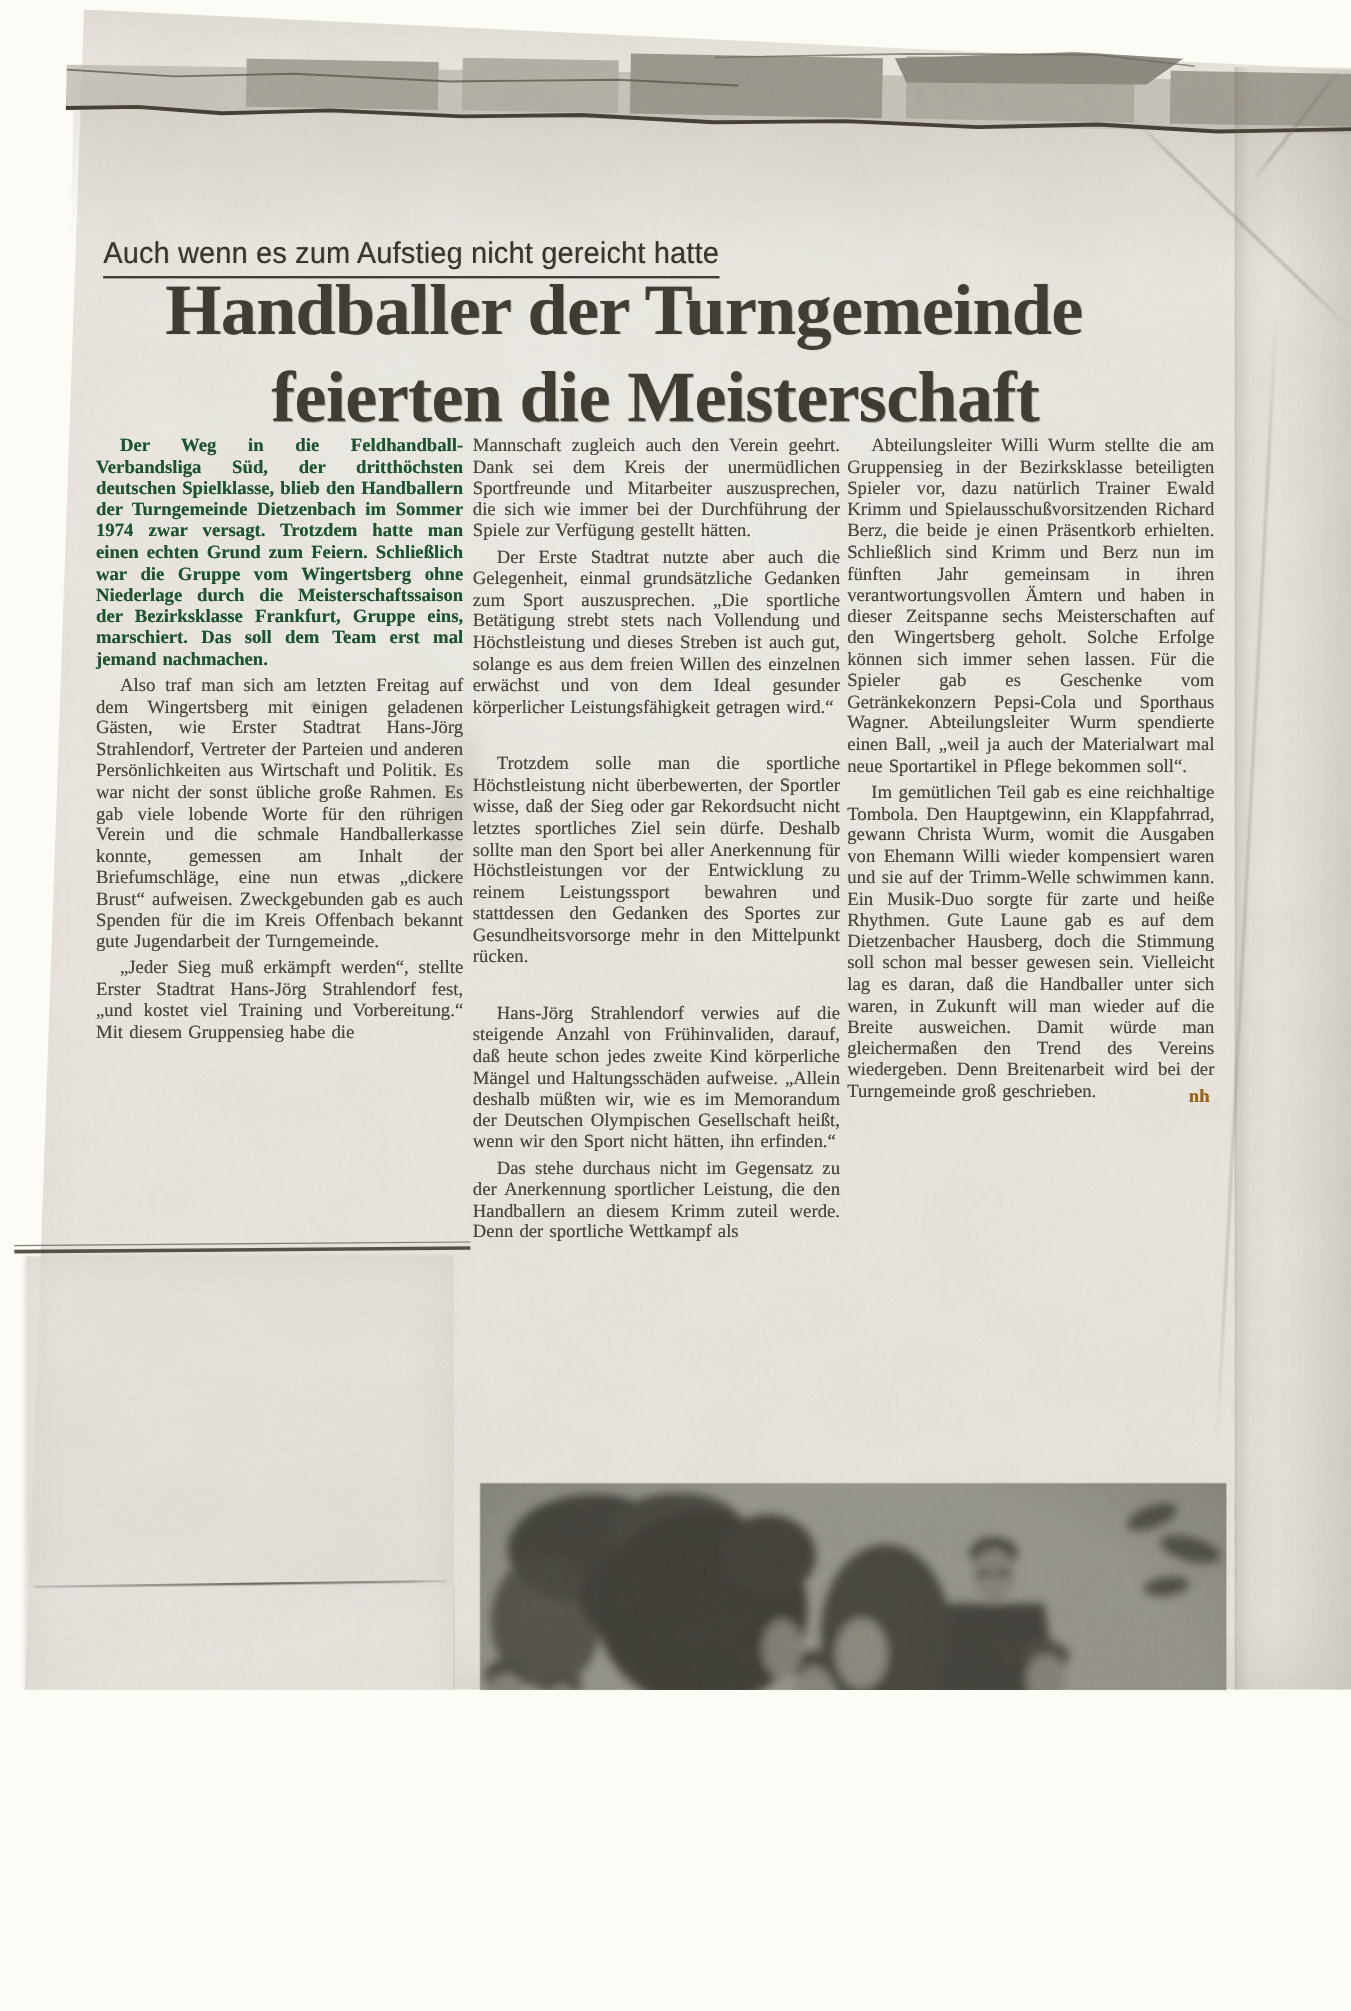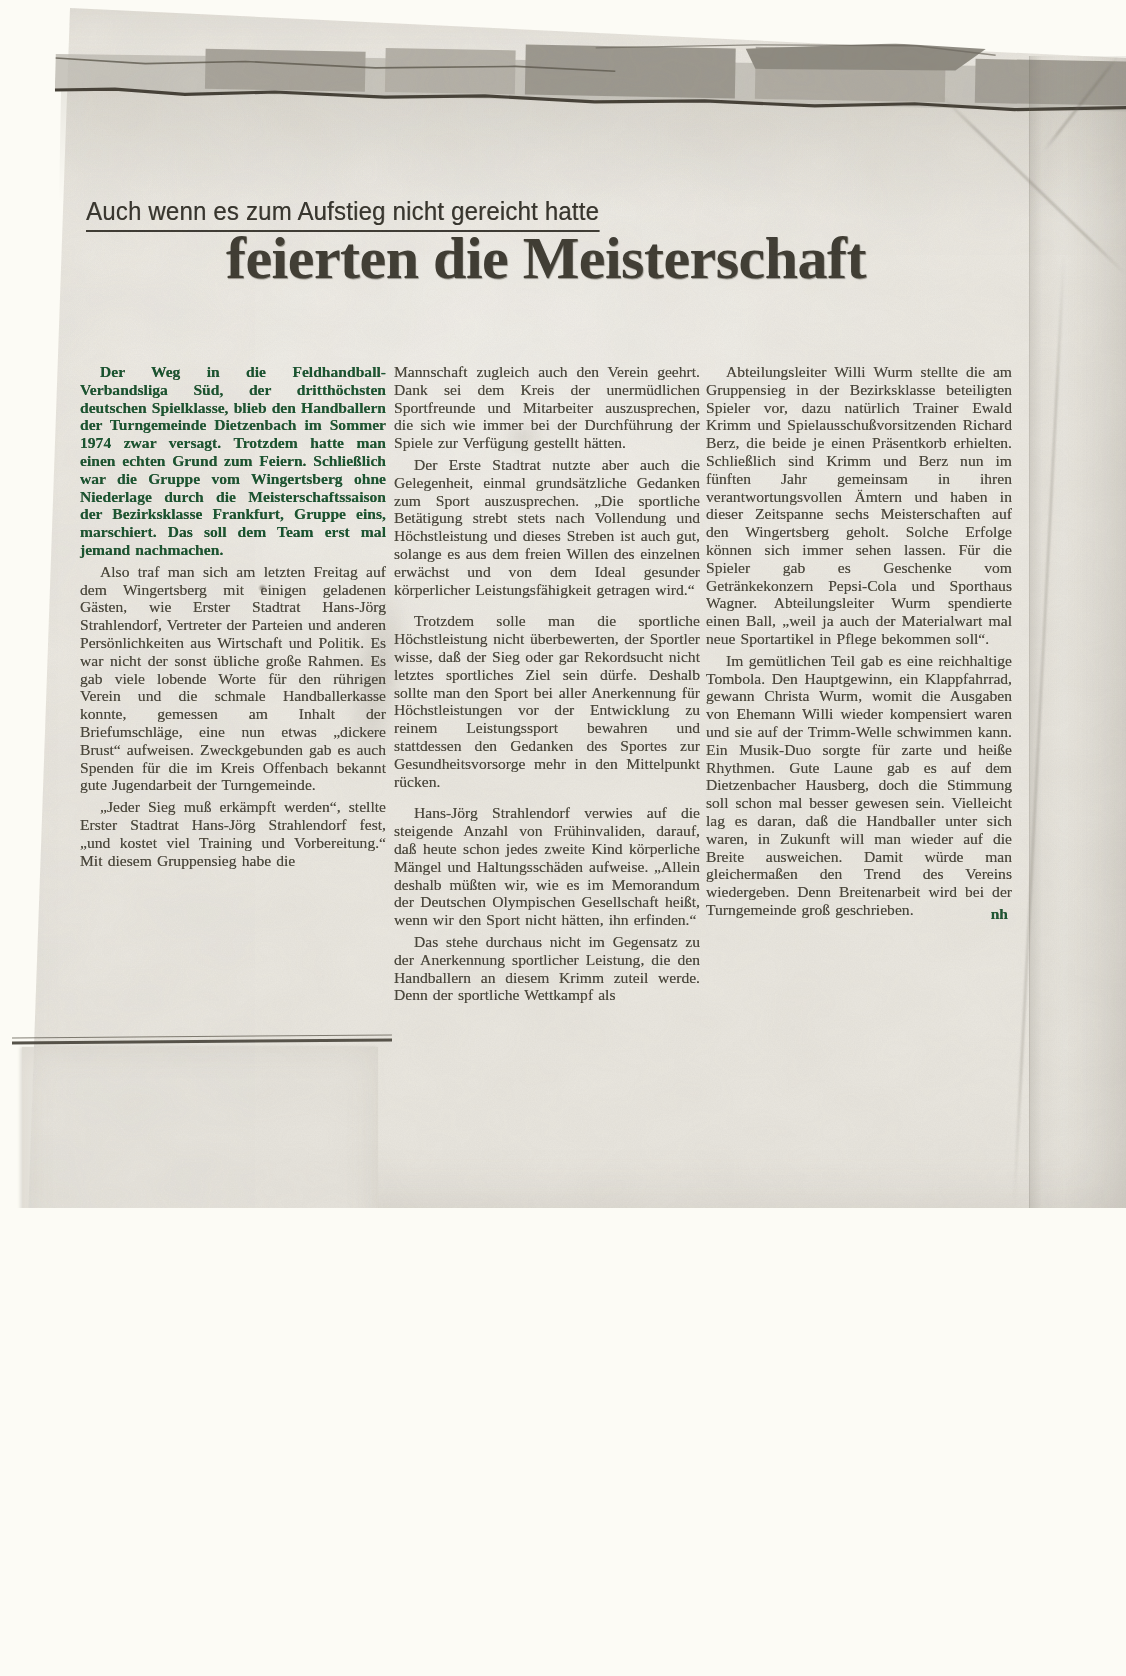--- a/index.html
+++ b/index.html
@@ -1,16 +1,16 @@
 <!DOCTYPE html>
 <html lang="de"><head>
 <meta charset="utf-8">
 <style>
   html,body{margin:0;padding:0;background:#fcfbf5;}
-  .scan{position:relative;width:1126px;height:1208px;overflow:hidden;
+  .scan{position:relative;width:1126px;height:1408px;overflow:hidden;
         font-family:"Liberation Serif",serif;}
   
   .paper{position:absolute;inset:0;
     background:
       radial-gradient(ellipse 700px 500px at 45% 30%, rgba(255,255,255,.25), transparent 70%),
       linear-gradient(178deg,#ece9e2 0%,#edeae3 45%,#eae7e0 100%);
     clip-path:polygon(70px 8px,1126px 58px,1126px 1676px,12px 1676px,44px 760px);
     box-shadow:inset 0 0 60px rgba(120,113,100,.18);}
   .topwash{position:absolute;left:60px;top:92px;width:1066px;height:120px;
     background:linear-gradient(180deg,rgba(130,124,110,.16),rgba(130,124,110,0));
@@ -47,22 +47,22 @@
     text-shadow:.6px .6px .9px rgba(61,58,49,.5);}
   .hl2{display:block;transform:translateX(26px);}
   
   .col{position:absolute;top:363px;width:306px;text-align:justify;
     font-size:15.6px;line-height:17.8px;color:#474439;word-spacing:1.2px;
     text-shadow:0 0 .5px rgba(70,66,55,.65);hyphens:auto;}
   .col1{left:80px;}.col2{left:394px;}.col3{left:706px;}
   .col p{margin:0 0 4px;text-indent:20px;}
   .col p.cont{text-indent:0;}
   .col p.lede{font-weight:700;color:#14532d;}
-  .col p.gap{margin-top:14px;}
-  .signature{font-weight:700;text-align:right;margin-top:-17.8px;padding-right:4px;color:#14532d;}
+  .col p.gap{margin-top:30px;}
+  .signature{font-weight:700;text-align:right;margin-top:-17.8px;padding-right:4px;color:#a16207;}
   
   .rule{position:absolute;left:12px;top:1036px;width:380px;height:3px;
     border-top:1.5px solid rgba(80,75,64,.7);border-bottom:3px solid rgba(58,54,45,.85);
     transform:rotate(-.45deg);}
   .folded{position:absolute;left:22px;top:1047px;width:356px;height:629px;
     background:linear-gradient(180deg,#e9e6df 0%,#e7e4dd 42%,#eae7e0 100%);
     box-shadow:inset 0 0 34px rgba(120,114,102,.13), -2px 0 3px rgba(110,104,92,.18);}
   .crease{position:absolute;left:6px;top:272px;width:344px;height:2px;
     background:linear-gradient(90deg,rgba(90,85,75,.2),rgba(56,52,44,.7) 55%,rgba(90,85,75,.5) 90%,rgba(90,85,75,.1));
     transform:rotate(-.8deg);filter:blur(.4px);}
@@ -100,20 +100,21 @@
   <div class="foldband"></div>
   <div class="creaseline cl1"></div>
   <div class="creaseline cl2"></div>
   <div class="creaseline cl3"></div>
   <div class="smudge sm1"></div>
   <div class="smudge sm2"></div>
   <div class="smudge sm3"></div>
 
   <div class="kicker">Auch wenn es zum Aufstieg nicht gereicht hatte</div>
   <h1 class="headline">
+    <span class="hl1">Handballer der Turngemeinde</span>
     <span class="hl2">feierten die Meisterschaft</span>
   </h1>
 
   <div class="col col1">
     <p class="lede">Der Weg in die Feldhandball-Verbandsliga Süd, der dritthöchsten deutschen Spielklasse, blieb den Handballern der Turngemeinde Dietzenbach im Sommer 1974 zwar versagt. Trotzdem hatte man einen echten Grund zum Feiern. Schließlich war die Gruppe vom Wingertsberg ohne Niederlage durch die Meisterschaftssaison der Bezirksklasse Frankfurt, Gruppe eins, marschiert. Das soll dem Team erst mal jemand nachmachen.</p>
     <p>Also traf man sich am letzten Freitag auf dem Wingertsberg mit einigen geladenen Gästen, wie Erster Stadtrat Hans-Jörg Strahlendorf, Vertreter der Parteien und anderen Persönlichkeiten aus Wirtschaft und Politik. Es war nicht der sonst übliche große Rahmen. Es gab viele lobende Worte für den rührigen Verein und die schmale Handballerkasse konnte, gemessen am Inhalt der Briefumschläge, eine nun etwas „dickere Brust“ aufweisen. Zweckgebunden gab es auch Spenden für die im Kreis Offenbach bekannt gute Jugendarbeit der Turngemeinde.</p>
     <p>„Jeder Sieg muß erkämpft werden“, stellte Erster Stadtrat Hans-Jörg Strahlendorf fest, „und kostet viel Training und Vorbereitung.“ Mit diesem Gruppensieg habe die</p>
   </div>
 
   <div class="col col2">

